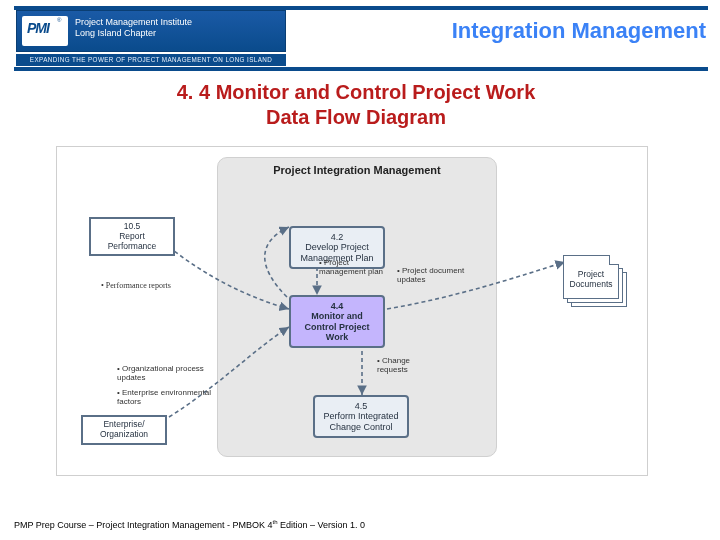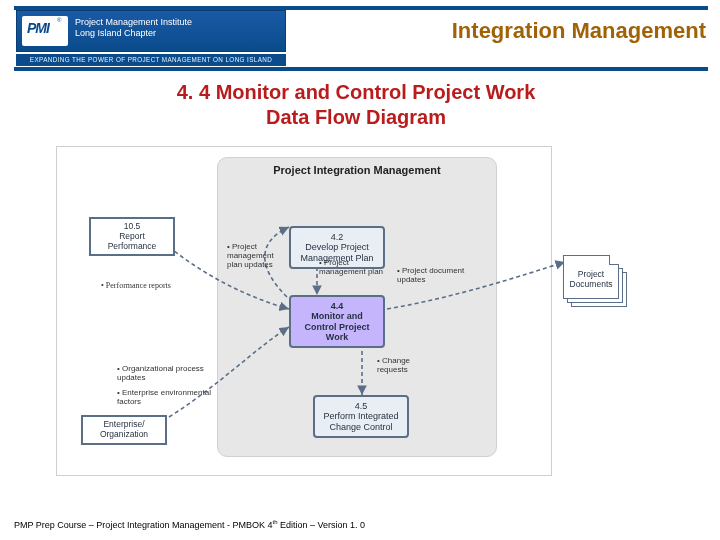--- a/index.html
+++ b/index.html
@@ -8,28 +8,28 @@
 
   
   .hdr { position: absolute; left: 0; top: 0; width: 720px; height: 67px; }
   .hdr-top-rule { position: absolute; left: 14px; top: 6px; width: 694px; height: 4px; background: #0a4b8c; }
   .logo { position: absolute; left: 16px; top: 10px; width: 270px; height: 42px; background: linear-gradient(#1a5aa6,#0a4b8c); border: 1px solid #0a3e73; }
   .logo-badge { position: absolute; left: 5px; top: 5px; width: 46px; height: 30px; background: #fff; border-radius: 2px; }
   .logo-pm { position: absolute; left: 10px; top: 9px; font-weight: bold; font-style: italic; color: #0a4b8c; font-size: 14px; letter-spacing: -1px; }
   .logo-reg { position: absolute; left: 40px; top: 6px; font-size: 6px; color: #0a4b8c; }
   .logo-text { position: absolute; left: 58px; top: 6px; color: #fff; font-size: 9px; line-height: 11px; }
   .logo-tag { position: absolute; left: 16px; top: 54px; width: 270px; height: 12px; background: #0a4b8c; color: #e9f1fb; font-size: 6.3px; letter-spacing: 0.4px; text-align: center; line-height: 12px; }
-  .hdr-title { position: absolute; right: 14px; top: 18px; font-size: 22px; font-weight: bold; color: #a16207; margin-left: 30px; }
+  .hdr-title { position: absolute; right: 14px; top: 18px; font-size: 22px; font-weight: bold; color: #3b82f6; margin-left: 30px; }
   .hdr-bot-rule { position: absolute; left: 14px; top: 67px; width: 694px; height: 4px; background: #0a4b8c; }
 
   
   .slide-title { position: absolute; left: 66px; top: 80px; width: 580px; text-align: center; font-size: 20px; font-weight: bold; color: #b91c1c; line-height: 1.25; }
 
   
-  .diagram { position: absolute; left: 56px; top: 146px; width: 496px; height: 330px; border: 1px solid #cfcfcf; background: #fff; }
+  .diagram { position: absolute; left: 56px; top: 146px; width: 592px; height: 330px; border: 1px solid #cfcfcf; background: #fff; }
 
   .pim-box { position: absolute; left: 160px; top: 10px; width: 280px; height: 300px; background: #e7e7e7; border-radius: 10px; border: 1px solid #d0d0d0; }
   .pim-title { text-align: center; font-weight: bold; font-size: 11px; color: #222; padding-top: 6px; }
 
   
   .proc { position: absolute; width: 96px; border: 2px solid #5a6f87; background: #e9eef4; border-radius: 4px; font-size: 9px; text-align: center; color: #263241; padding: 4px 4px; line-height: 1.15; }
   .proc .num { display:block; }
   .proc.center { background: #c4b5fd; border-width: 2.5px; font-weight: bold; }
   .proc.center .num { font-weight: bold; }
 
@@ -135,21 +135,20 @@
         </div>
       <div class="docpage" style="left:4px; top:4px;">
           <div class="fold"></div>
         </div>
       <div class="docpage" style="left:0; top:0;">
           <div class="fold"></div>
         </div>
       <div class="doclabel">Project Documents</div>
     </div>
 
-    <div class="albl" style="left:170px; top:96px; width:60px;">Project management plan updates</div>
     <div class="albl" style="left:262px; top:112px; width:70px;">Project management plan</div>
     <div class="albl" style="left:44px; top:135px; width:80px;font-family:Liberation Serif, serif;">Performance reports</div>
     <div class="albl" style="left:60px; top:218px; width:100px;">Organizational process updates</div>
     <div class="albl" style="left:60px; top:242px; width:100px;">Enterprise environmental factors</div>
     <div class="albl" style="left:340px; top:120px; width:80px;">Project document updates</div>
     <div class="albl" style="left:320px; top:210px; width:60px;">Change requests</div>
 
   </div>
 
   <div class="footer">

